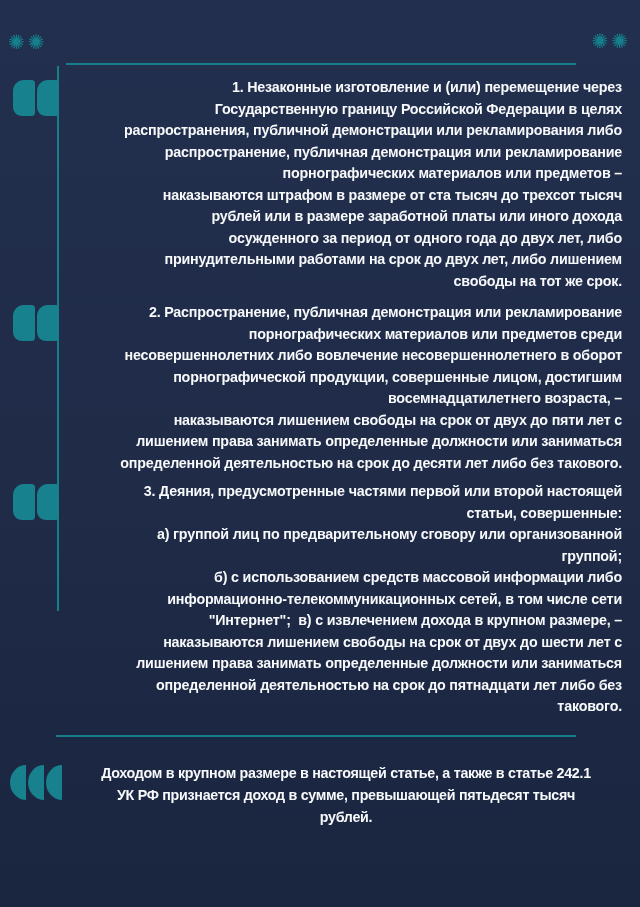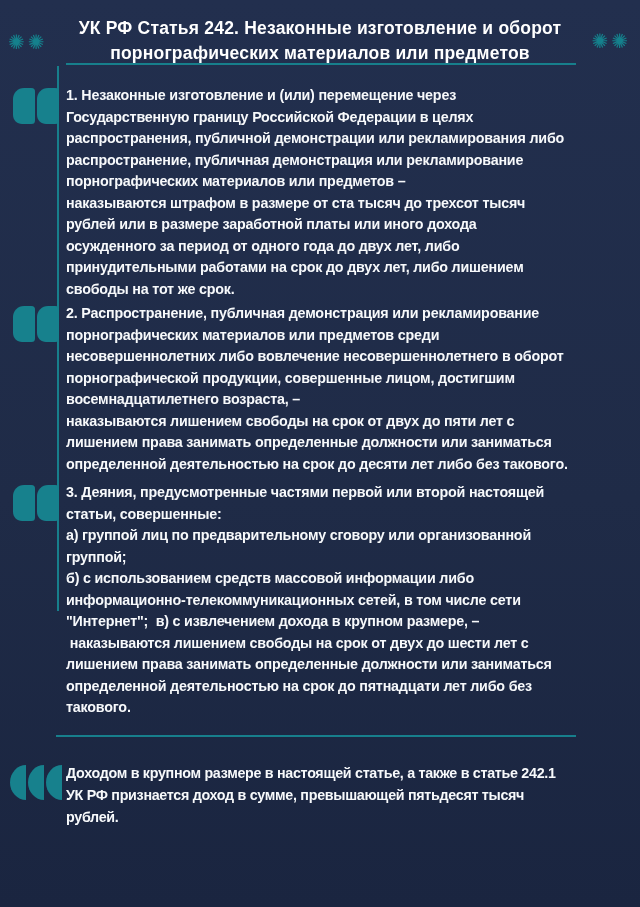--- a/index.html
+++ b/index.html
@@ -20,53 +20,51 @@
   }
   .decor{position:absolute;display:flex;gap:3px;font-size:20px;line-height:20px;color:#15808c;}
   .decor-left{left:8px;top:32px;}
   .decor-right{right:12px;top:31px;}
   .decor span{display:block;}
   
   .rule-h-top{position:absolute;left:66px;top:63px;width:510px;height:2px;background:#177f8c;}
   .rule-v-left{position:absolute;left:57px;top:66px;width:2px;height:545px;background:#177f8c;}
   .rule-h-bottom{position:absolute;left:56px;top:735px;width:520px;height:2px;background:#177f8c;}
   
-  .main{position:absolute;left:66px;right:18px;top:78px;padding-top:7px;}
+  .main{position:absolute;left:66px;right:18px;top:70px;padding-top:7px;text-align:right;}
   .article{position:relative;}
-  .article + .article{margin-top:3px;}
+  .article + .article{margin-top:10px;}
   .article.part3{margin-top:7px;}
   .article-text{
     margin:0;
     font-size:14.3px;line-height:21.5px;font-weight:bold;
     letter-spacing:-0.2px;
     white-space:pre-wrap;
   }
   .quote-icon{position:absolute;left:-53px;top:2px;width:46px;height:38px;}
   .quote-icon svg{display:block;}
   
   .footer{position:absolute;left:0;right:0;top:756px;height:151px;}
   .footer-quote-icon{position:absolute;left:10px;top:9px;width:52px;height:35px;}
   .footer-text{
     margin:0;padding:6px 14px 0 66px;
     font-size:14.3px;line-height:22px;font-weight:bold;
-    letter-spacing:-0.3px;white-space:pre-wrap;color:#f7f9fb;
+    letter-spacing:-0.3px;white-space:pre-wrap;color:#f7f9fb;text-align:center;
   }
 </style>
 </head>
 <body>
 
 <div class="page">
 
   <div class="header">
     <div class="decor decor-left">
       <span>✺</span>
       <span>✺</span>
     </div>
-    <h1 class="title">УК РФ Статья 242. Незаконные изготовление и оборот
-порнографических материалов или предметов</h1>
     <div class="decor decor-right">
       <span>✺</span>
       <span>✺</span>
     </div>
   </div>
 
   <div class="rule-h-top"></div>
   <div class="rule-v-left"></div>
 
   <div class="main">

